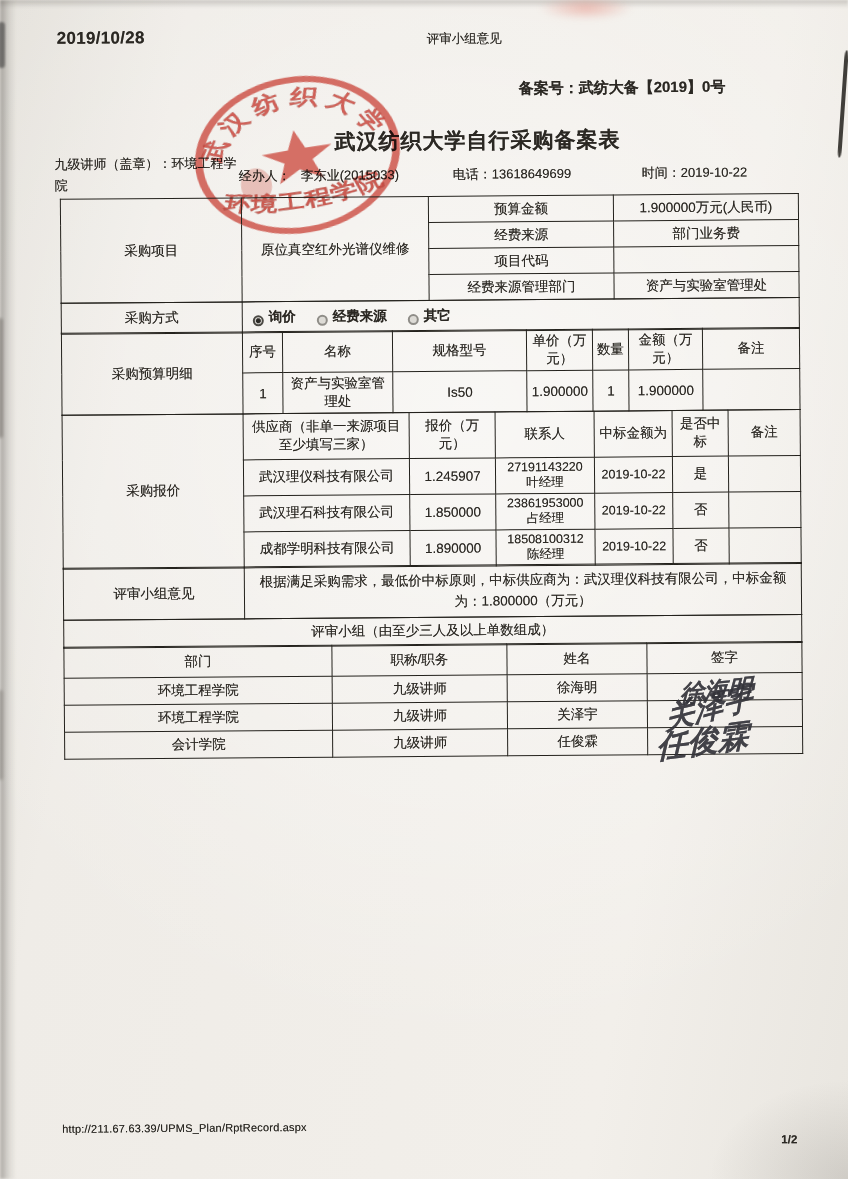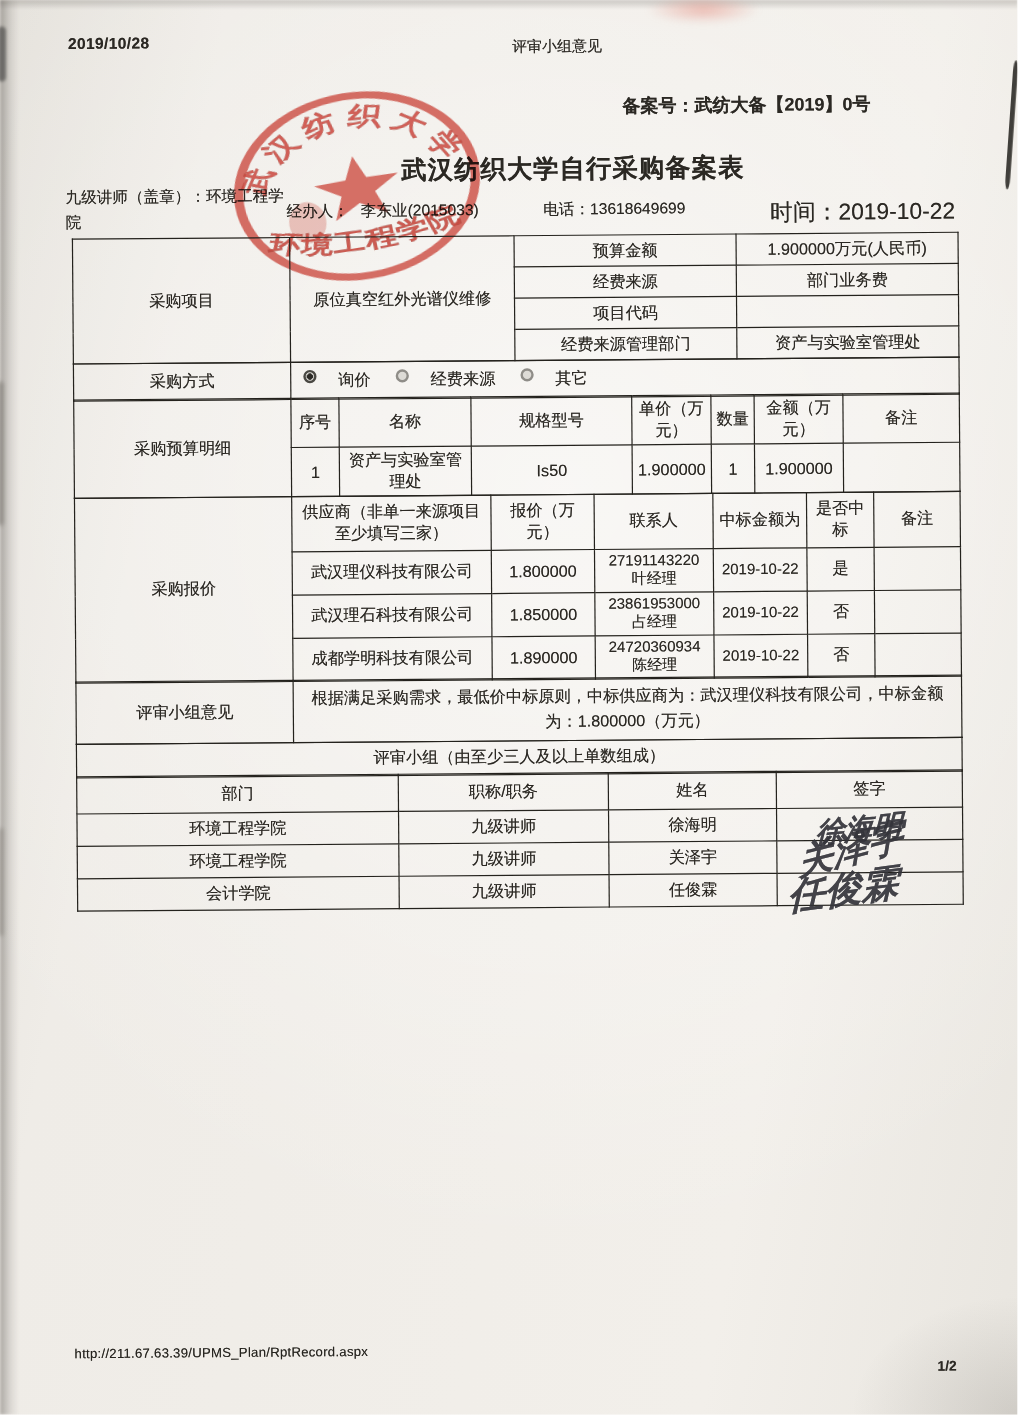--- a/index.html
+++ b/index.html
@@ -25,45 +25,45 @@
     border-radius:50% / 10px; transform:rotate(4deg); filter:blur(.6px); }
   .ink-top { left:538px; top:-4px; width:96px; height:24px;
     background:radial-gradient(ellipse, rgba(224,120,104,.45), rgba(224,120,104,0) 70%); filter:blur(3px); }
   .corner-br { right:0; bottom:0; width:140px; height:100px;
     background:radial-gradient(ellipse at bottom right, rgba(60,55,48,.15), rgba(60,55,48,0) 70%); }
 
   .content { position:absolute; inset:0; transform:rotate(-0.45deg); transform-origin:50% 40%;
     text-shadow:0 0 .4px rgba(20,18,15,.55); }
 
   .abs { position:absolute; }
-  .print-date { left:60px; top:26px; font-size:13px; font-weight:bold; letter-spacing:.3px; }
+  .print-date { left:60px; top:26px; font-size:17px; font-weight:bold; letter-spacing:.3px; }
   .print-doc  { left:430px; top:31px; font-size:12.5px; }
   .record-no  { left:420px; top:80px; width:410px; text-align:center; font-size:15px; font-weight:bold; }
   .doc-title  { left:200px; top:127px; width:560px; text-align:center; font-size:21px; font-weight:bold; letter-spacing:1px; }
 
   .info-unit  { left:57px; top:152px; width:192px; font-size:13px; line-height:1.6; }
   .info-agent { left:241px; top:166px; font-size:13px; }
   .info-agent .gap { display:inline-block; width:10px; }
   .info-phone { left:455px; top:166px; font-size:13px; }
-  .info-time  { left:644px; top:166px; font-size:19px; }
+  .info-time  { left:644px; top:166px; font-size:13px; }
 
   .form { position:absolute; left:62px; top:196px; width:738px; font-size:13.5px; }
   table.grid { border-collapse:collapse; table-layout:fixed; width:738px; margin-top:-1.5px; }
   table.grid:first-child { margin-top:0; }
   table.grid td { border:1.5px solid #24221d; text-align:center; vertical-align:middle;
     padding:2px 4px; overflow:visible; }
   td.lab { font-size:13.5px; }
   td.left { text-align:left; padding-left:9px; }
   td.small { font-size:12.5px; }
 
   .radio-line { display:flex; align-items:center; gap:7px; padding-left:6px; }
   .radio { display:inline-block; width:11px; height:11px; border-radius:50%;
     border:2px solid #8f8d88; background:#dddbd6; flex:none; }
   .radio.on { border-color:#4a4843; background:radial-gradient(circle, #2c2a26 0 2.6px, #e8e6e1 2.8px); }
-  .radio-opt { display:flex; align-items:flex-start; gap:18px; margin-right:14px; }
+  .radio-opt { display:flex; align-items:flex-end; gap:5px; margin-right:14px;font-weight:bold; }
 
   .sig-cell { position:relative; }
   .sig { position:absolute; font-style:italic; font-weight:bold; color:#34343a; opacity:.92;
     white-space:nowrap; text-shadow:0 0 .5px rgba(40,40,50,.6); }
   .sig-0 { left:32px; top:1px;  font-size:24px; transform:rotate(-5deg) skewX(-7deg); }
   .sig-1 { left:16px; top:-13px; font-size:30px; transform:rotate(-14deg) skewX(-11deg); }
   .sig-2 { left:8px;  top:-7px; font-size:31px; transform:rotate(-7deg) skewX(-7deg); }
 
   .stamp { left:176px; top:60px; width:248px; height:188px; transform:rotate(-9deg);
     opacity:.86; mix-blend-mode:multiply; filter:blur(.35px); }
@@ -226,21 +226,21 @@
           <td rowspan="4" class="lab">采购报价</td>
           <td>供应商（非单一来源项目至少填写三家）</td>
           <td>报价（万元）</td>
           <td>联系人</td>
           <td>中标金额为</td>
           <td>是否中标</td>
           <td>备注</td>
         </tr>
         <tr style="height:33px">
           <td class="left">武汉理仪科技有限公司</td>
-          <td>1.800000</td>
+          <td>1.245907</td>
           <td class="small">
                 <div>27191143220</div>
                 <div>叶经理</div>
               </td>
           <td class="small">2019-10-22</td>
           <td>是</td>
           <td></td>
         </tr>
         <tr style="height:33px">
           <td class="left">武汉理石科技有限公司</td>
@@ -250,21 +250,21 @@
                 <div>占经理</div>
               </td>
           <td class="small">2019-10-22</td>
           <td>否</td>
           <td></td>
         </tr>
         <tr style="height:33px">
           <td class="left">成都学明科技有限公司</td>
           <td>1.890000</td>
           <td class="small">
-                <div>24720360934</div>
+                <div>18508100312</div>
                 <div>陈经理</div>
               </td>
           <td class="small">2019-10-22</td>
           <td>否</td>
           <td></td>
         </tr>
       </tbody>
         </table>
 
       <table class="grid">

